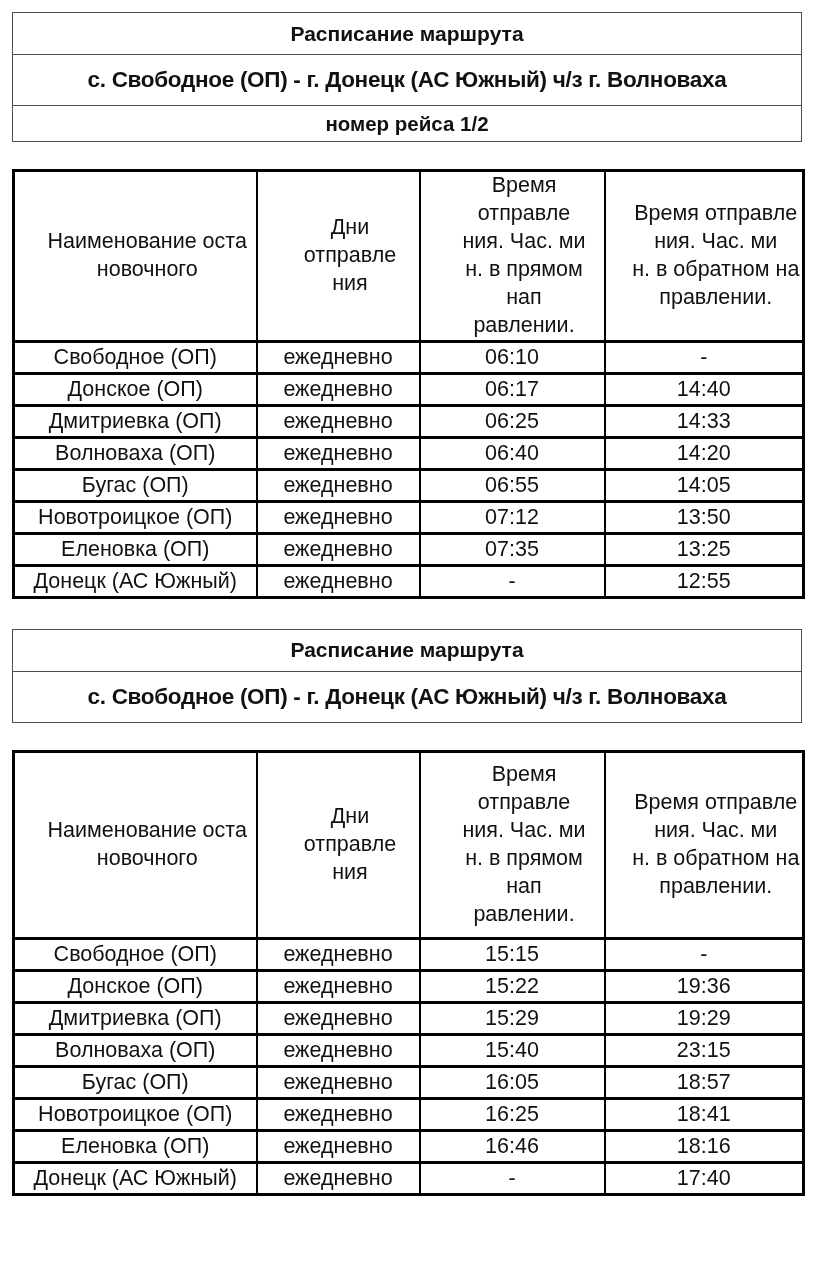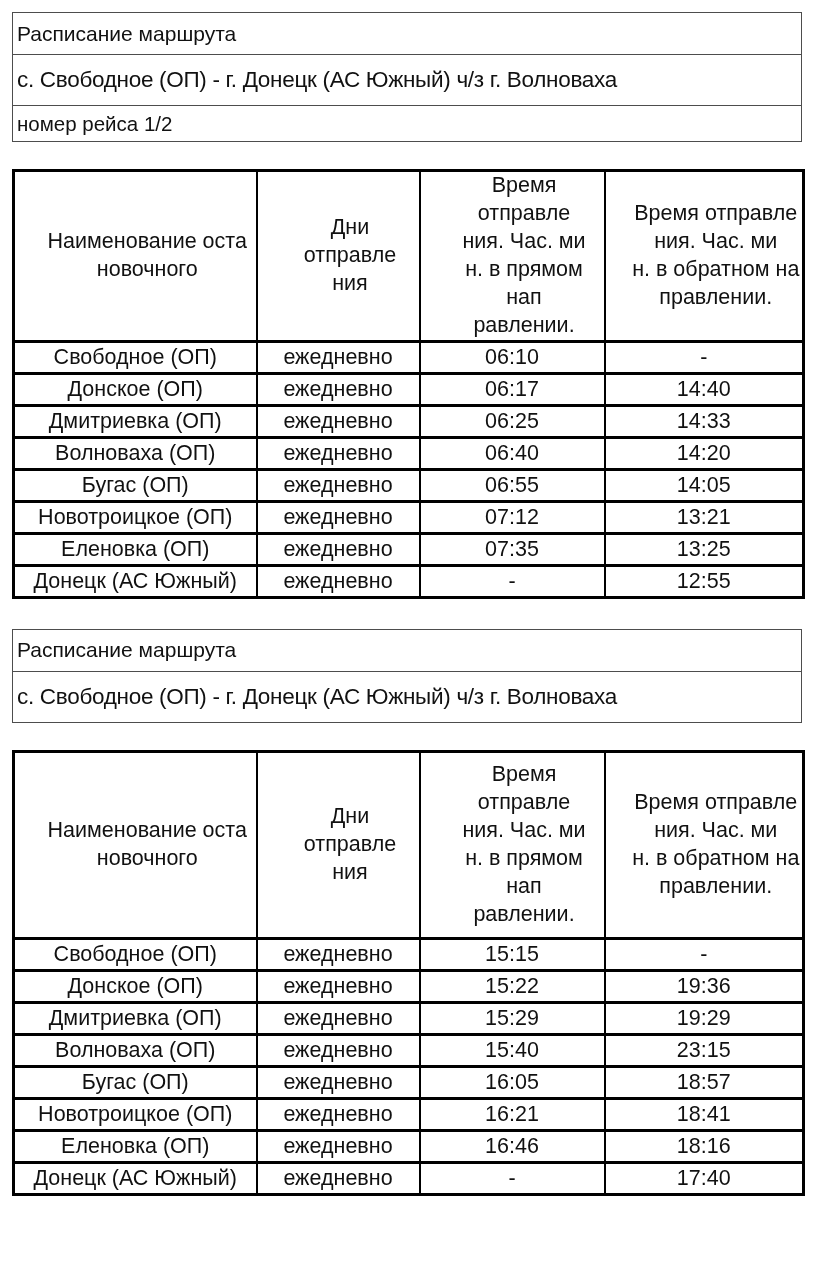--- a/index.html
+++ b/index.html
@@ -24,23 +24,23 @@
   }
   
   .info-table {
     width: 790px;
     border-collapse: collapse;
     table-layout: fixed;
     margin-bottom: 27px;
   }
   .info-table td {
     border: 1.5px solid #4d4d4d;
-    text-align: left;
+    text-align: center;
     vertical-align: middle;
-    font-weight: normal;
+    font-weight: bold;
     padding: 0 4px;
   }
   .info-table .row-title   { height: 41px; font-size: 21px; }
   .info-table .row-route   { height: 50px; font-size: 22.5px; letter-spacing: -0.3px; }
   .info-table .row-trip    { height: 35px; font-size: 20.5px; }
   
   .sched-table {
     width: 790px;
     border-collapse: collapse;
     table-layout: fixed;
@@ -148,21 +148,21 @@
         <tr>
           <td>Бугас (ОП)</td>
           <td>ежедневно</td>
           <td>06:55</td>
           <td>14:05</td>
         </tr>
         <tr>
           <td>Новотроицкое (ОП)</td>
           <td>ежедневно</td>
           <td>07:12</td>
-          <td>13:21</td>
+          <td>13:50</td>
         </tr>
         <tr>
           <td>Еленовка (ОП)</td>
           <td>ежедневно</td>
           <td>07:35</td>
           <td>13:25</td>
         </tr>
         <tr>
           <td>Донецк (АС Южный)</td>
           <td>ежедневно</td>
@@ -235,21 +235,21 @@
         </tr>
         <tr>
           <td>Бугас (ОП)</td>
           <td>ежедневно</td>
           <td>16:05</td>
           <td>18:57</td>
         </tr>
         <tr>
           <td>Новотроицкое (ОП)</td>
           <td>ежедневно</td>
-          <td>16:21</td>
+          <td>16:25</td>
           <td>18:41</td>
         </tr>
         <tr>
           <td>Еленовка (ОП)</td>
           <td>ежедневно</td>
           <td>16:46</td>
           <td>18:16</td>
         </tr>
         <tr>
           <td>Донецк (АС Южный)</td>

